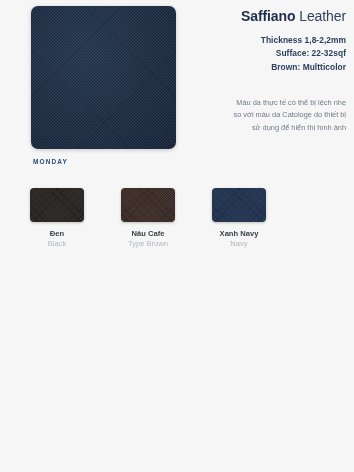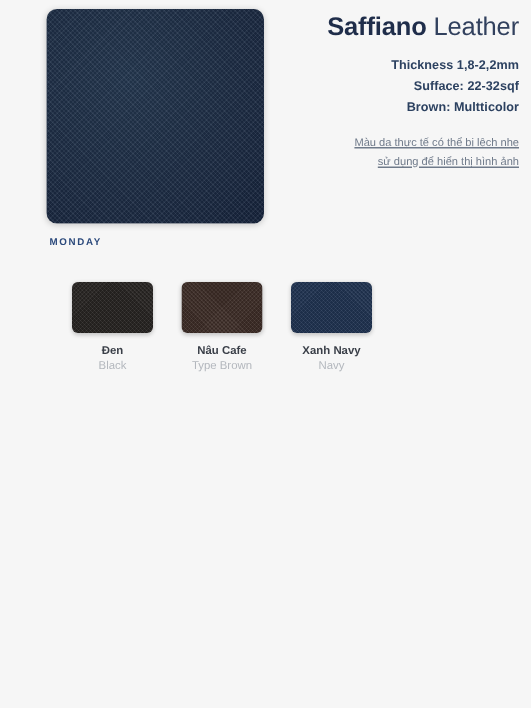--- a/index.html
+++ b/index.html
@@ -63,21 +63,21 @@
   
   .info-panel {
     position: absolute;
     right: 8px;
     top: 8px;
     width: 190px;
     text-align: right;
   }
 
   .product-title {
-    font-size: 17px;
+    font-size: 14px;
     color: #1f2d4a;
     letter-spacing: -0.1px;
     line-height: 1.2;
     white-space: nowrap;
   }
   .product-title .name { font-weight: bold; }
   .product-title .kind { font-weight: normal; color: #32415e; }
 
   .spec-list {
     margin-top: 9px;
@@ -86,36 +86,35 @@
   .spec-list li {
     font-size: 8.4px;
     font-weight: bold;
     color: #2c4160;
     line-height: 1.62;
     letter-spacing: 0.05px;
     white-space: nowrap;
   }
 
   .disclaimer {
-    margin-top: 11px;
+    margin-top: 22px;
     font-size: 7.4px;
     color: #6f7a8a;
     line-height: 1.68;
-    text-decoration: underline;
   }
   .disclaimer div { white-space: nowrap; }
 
   
   .swatch-row {
     position: absolute;
     left: 0;
     top: 188px;
     width: 296px;
     display: flex;
-    padding: 0 45px;
+    padding: 0 27px;
     justify-content: space-between;
   }
 
   .swatch-item {
     width: 60px;
     text-align: center;
   }
 
   .swatch-chip {
     width: 54px;
@@ -168,20 +167,21 @@
     </div>
 
     <ul class="spec-list">
       <li>Thickness 1,8-2,2mm</li>
       <li>Sufface: 22-32sqf</li>
       <li>Brown: Multticolor</li>
     </ul>
 
     <div class="disclaimer">
       <div>Màu da thực tế có thể bị lệch nhẹ</div>
+      <div>so với màu da Catologe do thiết bị</div>
       <div>sử dụng để hiển thị hình ảnh</div>
     </div>
 
   </div>
 </div>
 
 <div class="swatch-row">
 
   <div class="swatch-item">
     <div class="swatch-chip" style="background-color: rgb(38, 35, 33);"></div>

